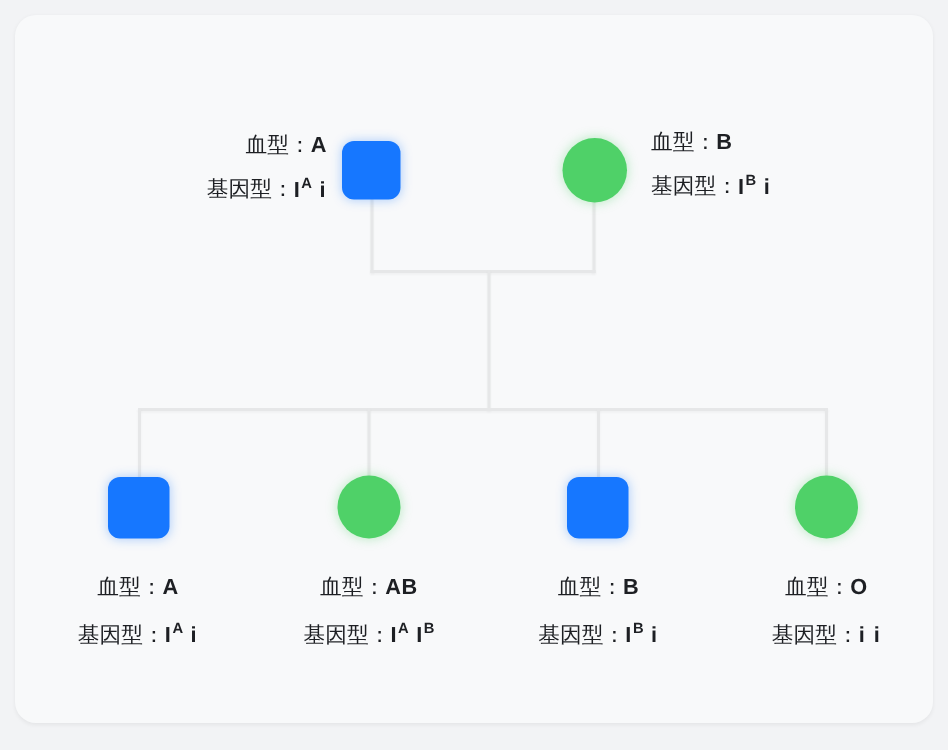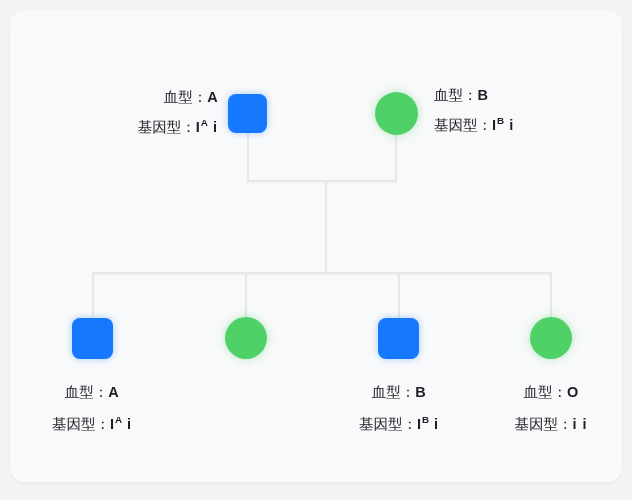--- a/index.html
+++ b/index.html
@@ -161,20 +161,28 @@
 
     <div class="label-block child-label" id="label-c1">
       <span class="row">
         <span class="key">血型：</span><span class="val">A</span>
       </span>
       <span class="row">
         <span class="key">基因型：</span><span class="geno"><span>I</span><sup>A</sup>&nbsp;<span>i</span><sup></sup></span>
       </span>
     </div>
 
+    <div class="label-block child-label" id="label-c2">
+      <span class="row">
+        <span class="key">血型：</span><span class="val">AB</span>
+      </span>
+      <span class="row">
+        <span class="key">基因型：</span><span class="geno"><span>I</span><sup>A</sup>&nbsp;<span>I</span><sup>B</sup></span>
+      </span>
+    </div>
 
     <div class="label-block child-label" id="label-c3">
       <span class="row">
         <span class="key">血型：</span><span class="val">B</span>
       </span>
       <span class="row">
         <span class="key">基因型：</span><span class="geno"><span>I</span><sup>B</sup>&nbsp;<span>i</span><sup></sup></span>
       </span>
     </div>
 

